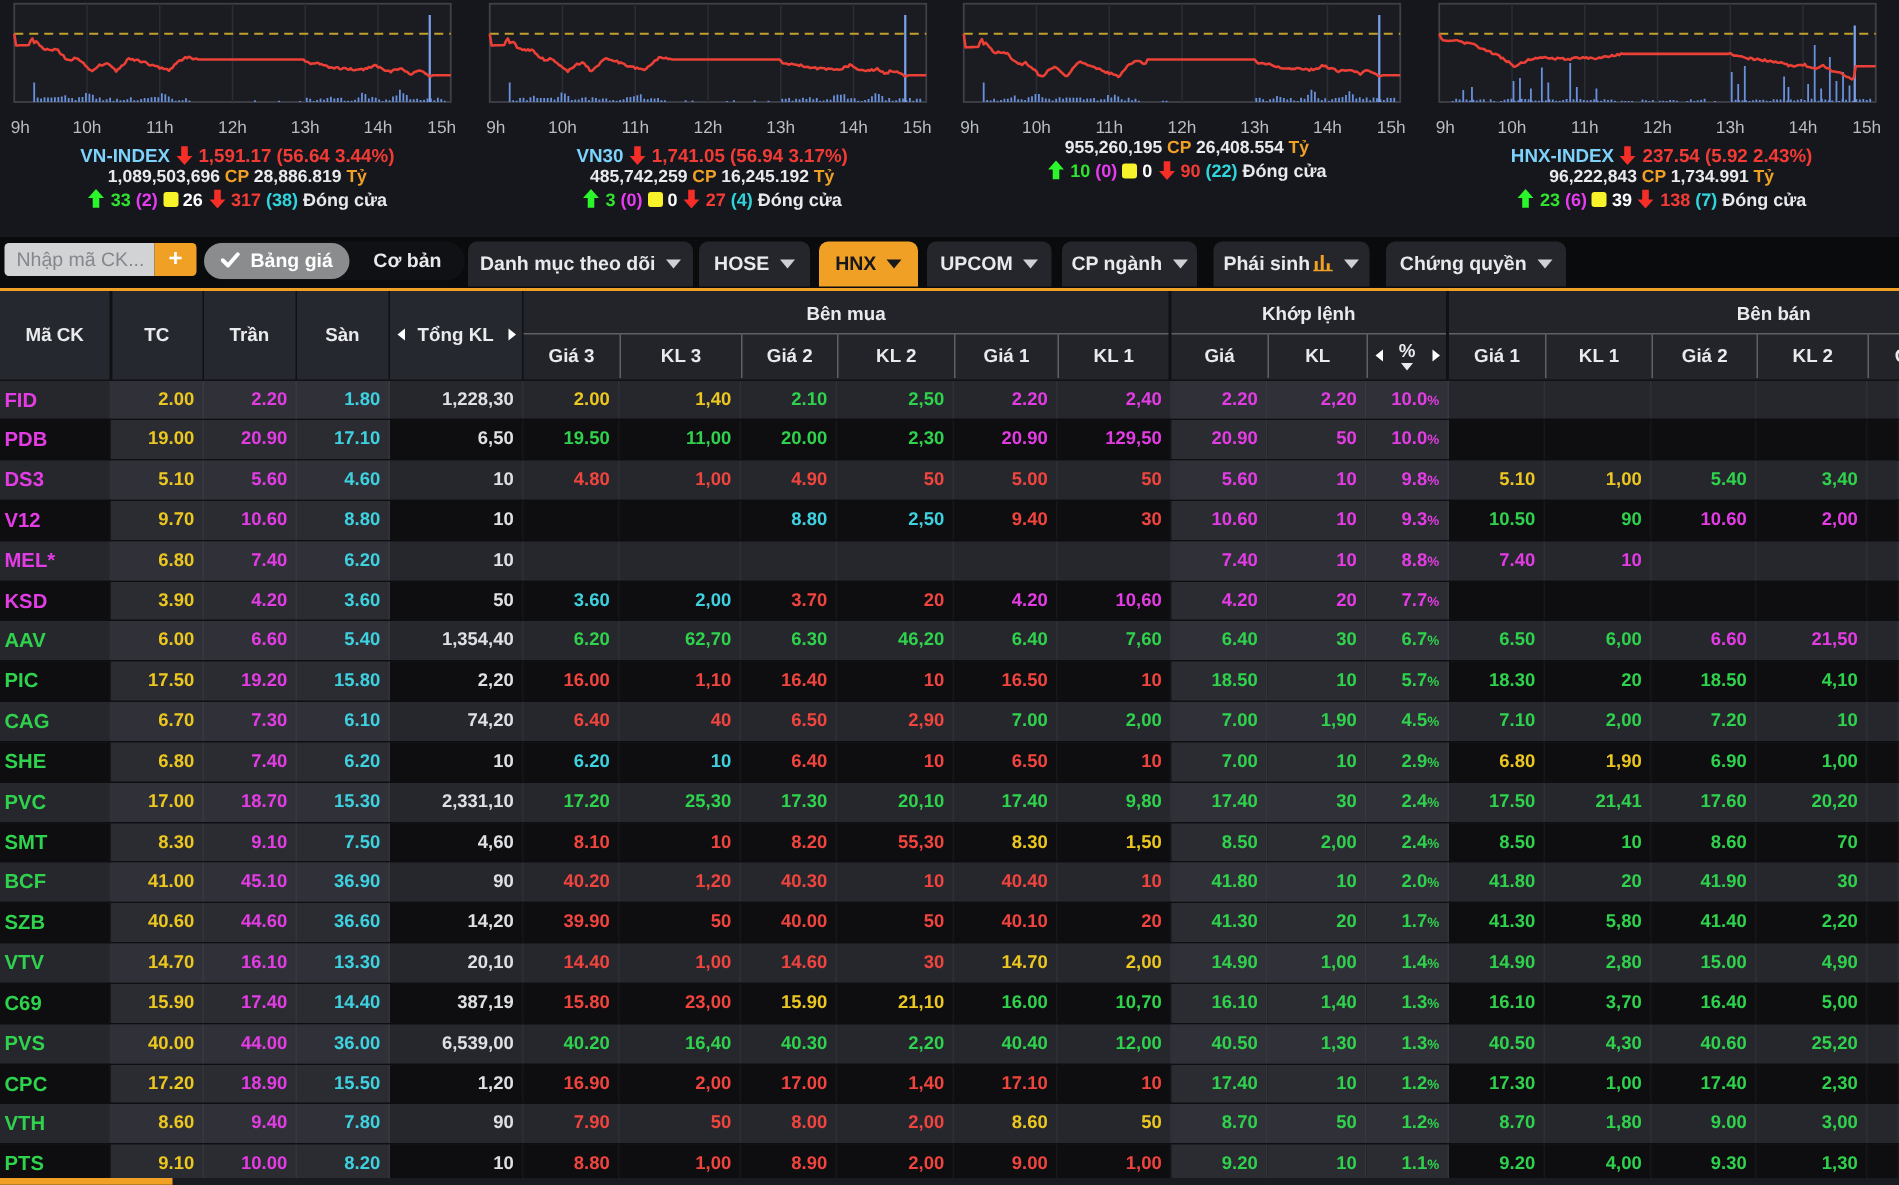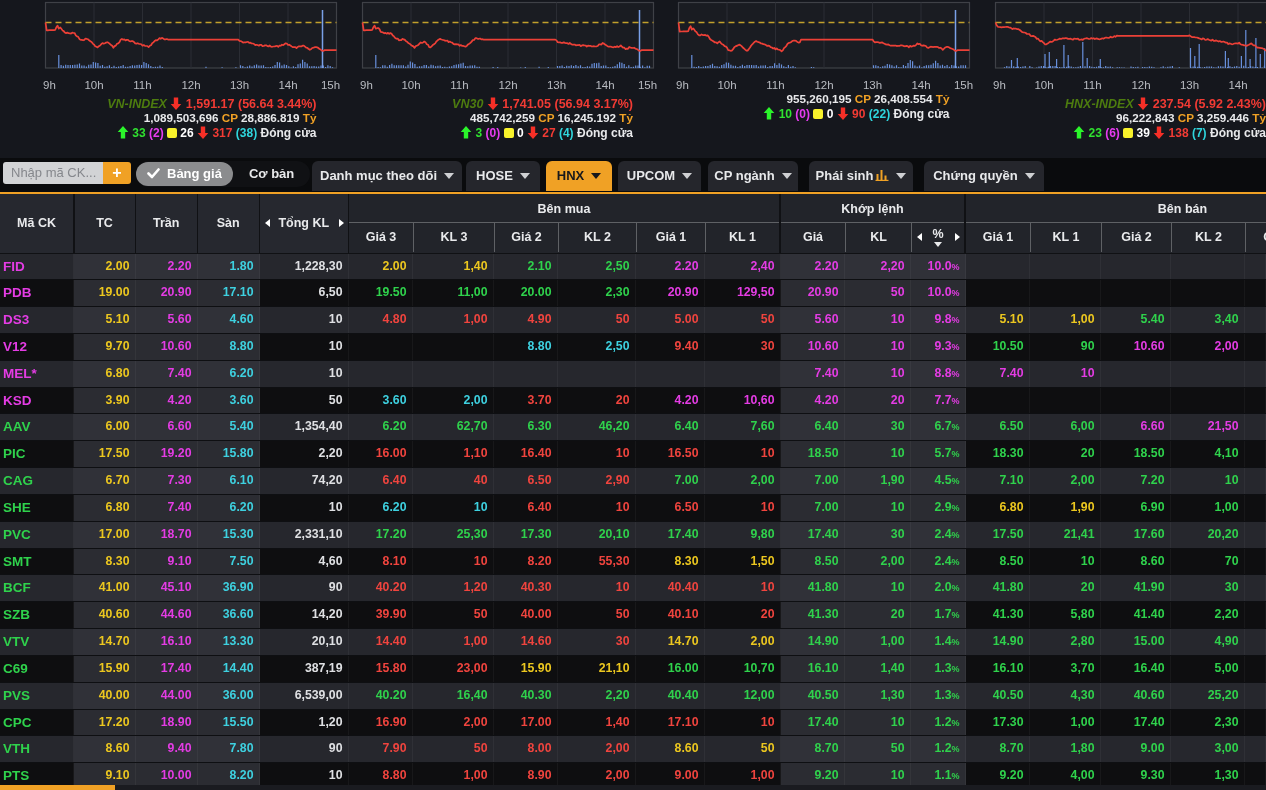--- a/index.html
+++ b/index.html
@@ -1,20 +1,20 @@
 <!DOCTYPE html>
 <html><head><meta charset="utf-8"><style>
 * { margin:0; padding:0; box-sizing:border-box; }
 html,body { width:1266px; height:790px; overflow:hidden; background:#131419; font-family:"Liberation Sans",sans-serif; }
 .charts { position:relative; width:1266px; height:158px; background:#15171d; }
-.panel { position:absolute; top:0; width:316.5px; height:158px; text-align:right;padding-left:36px; }
+.panel { position:absolute; top:0; width:316.5px; height:158px; text-align:center; }
 .pl1 { margin-top:5px; font-size:12.5px; font-weight:700; line-height:14px; }
 .pl2 { margin-top:0px; font-size:11.7px; font-weight:700; line-height:14px; }
 .pl3 { margin-top:1px; font-size:12px; font-weight:700; line-height:14px; }
-.pname { color:#4d7c0f;font-style:italic; }
+.pname { color:#7dd3fc; }
 .pred { color:#f23b34; }
 .pwhite,.pwhite2 { color:#e8e9eb; }
 .porange { color:#f0a125; }
 .pgreen { color:#30e130; }
 .pmag { color:#e63cf0; }
 .pyel { color:#ffffff; }
 .predv { color:#f23b34; }
 .pcyan { color:#2fd5dc; }
 .toolbar { position:relative; width:1266px; height:35.5px; background:#0a0b0d; border-bottom:2.5px solid #f0a125; }
 .inpwrap { position:absolute; left:3px; top:4px; height:22px; display:flex; }
@@ -159,21 +159,21 @@
         <text x="58.0" y="88.5" fill="#b9bcc2" font-size="11.5" text-anchor="middle">10h</text>
         <text x="106.5" y="88.5" fill="#b9bcc2" font-size="11.5" text-anchor="middle">11h</text>
         <text x="155.0" y="88.5" fill="#b9bcc2" font-size="11.5" text-anchor="middle">12h</text>
         <text x="203.5" y="88.5" fill="#b9bcc2" font-size="11.5" text-anchor="middle">13h</text>
         <text x="252.0" y="88.5" fill="#b9bcc2" font-size="11.5" text-anchor="middle">14h</text>
         <text x="294.5" y="88.5" fill="#b9bcc2" font-size="11.5" text-anchor="middle">15h</text>
 </svg>
 <div class="pl1"><span class="pname">HNX-INDEX</span> <svg width="12" height="13" viewBox="0 0 12 13" style="vertical-align:-2px">
           <path d="M6 13 L11.3 7 H8.2 V0.5 H3.8 V7 H0.7 Z" fill="#f52f27"></path>
         </svg> <span class="pred">237.54 (5.92 2.43%)</span></div>
-<div class="pl2"><span class="pwhite">96,222,843</span> <span class="porange">CP</span> <span class="pwhite">3,259.446</span> <span class="porange">Tỷ</span></div>
+<div class="pl2"><span class="pwhite">96,222,843</span> <span class="porange">CP</span> <span class="pwhite">1,734.991</span> <span class="porange">Tỷ</span></div>
 <div class="pl3"><svg width="12" height="13" viewBox="0 0 12 13" style="vertical-align:-2px">
           <path d="M6 0 L11.3 6 H8.2 V12.5 H3.8 V6 H0.7 Z" fill="#2bf52b"></path>
         </svg> <span class="pgreen">23</span> <span class="pmag">(6)</span> <span style="display:inline-block;width:10px;height:10px;background:#f8f22b;border-radius:2px;vertical-align:-1px"></span> <span class="pyel">39</span> <svg width="12" height="13" viewBox="0 0 12 13" style="vertical-align:-2px">
           <path d="M6 13 L11.3 7 H8.2 V0.5 H3.8 V7 H0.7 Z" fill="#f52f27"></path>
         </svg> <span class="predv">138</span> <span class="pcyan">(7)</span> <span class="pwhite2">Đóng cửa</span></div>
 </div>
 </div>
 <div class="toolbar">
   <div class="inpwrap">
       <div class="inp">Nhập mã CK...</div>

